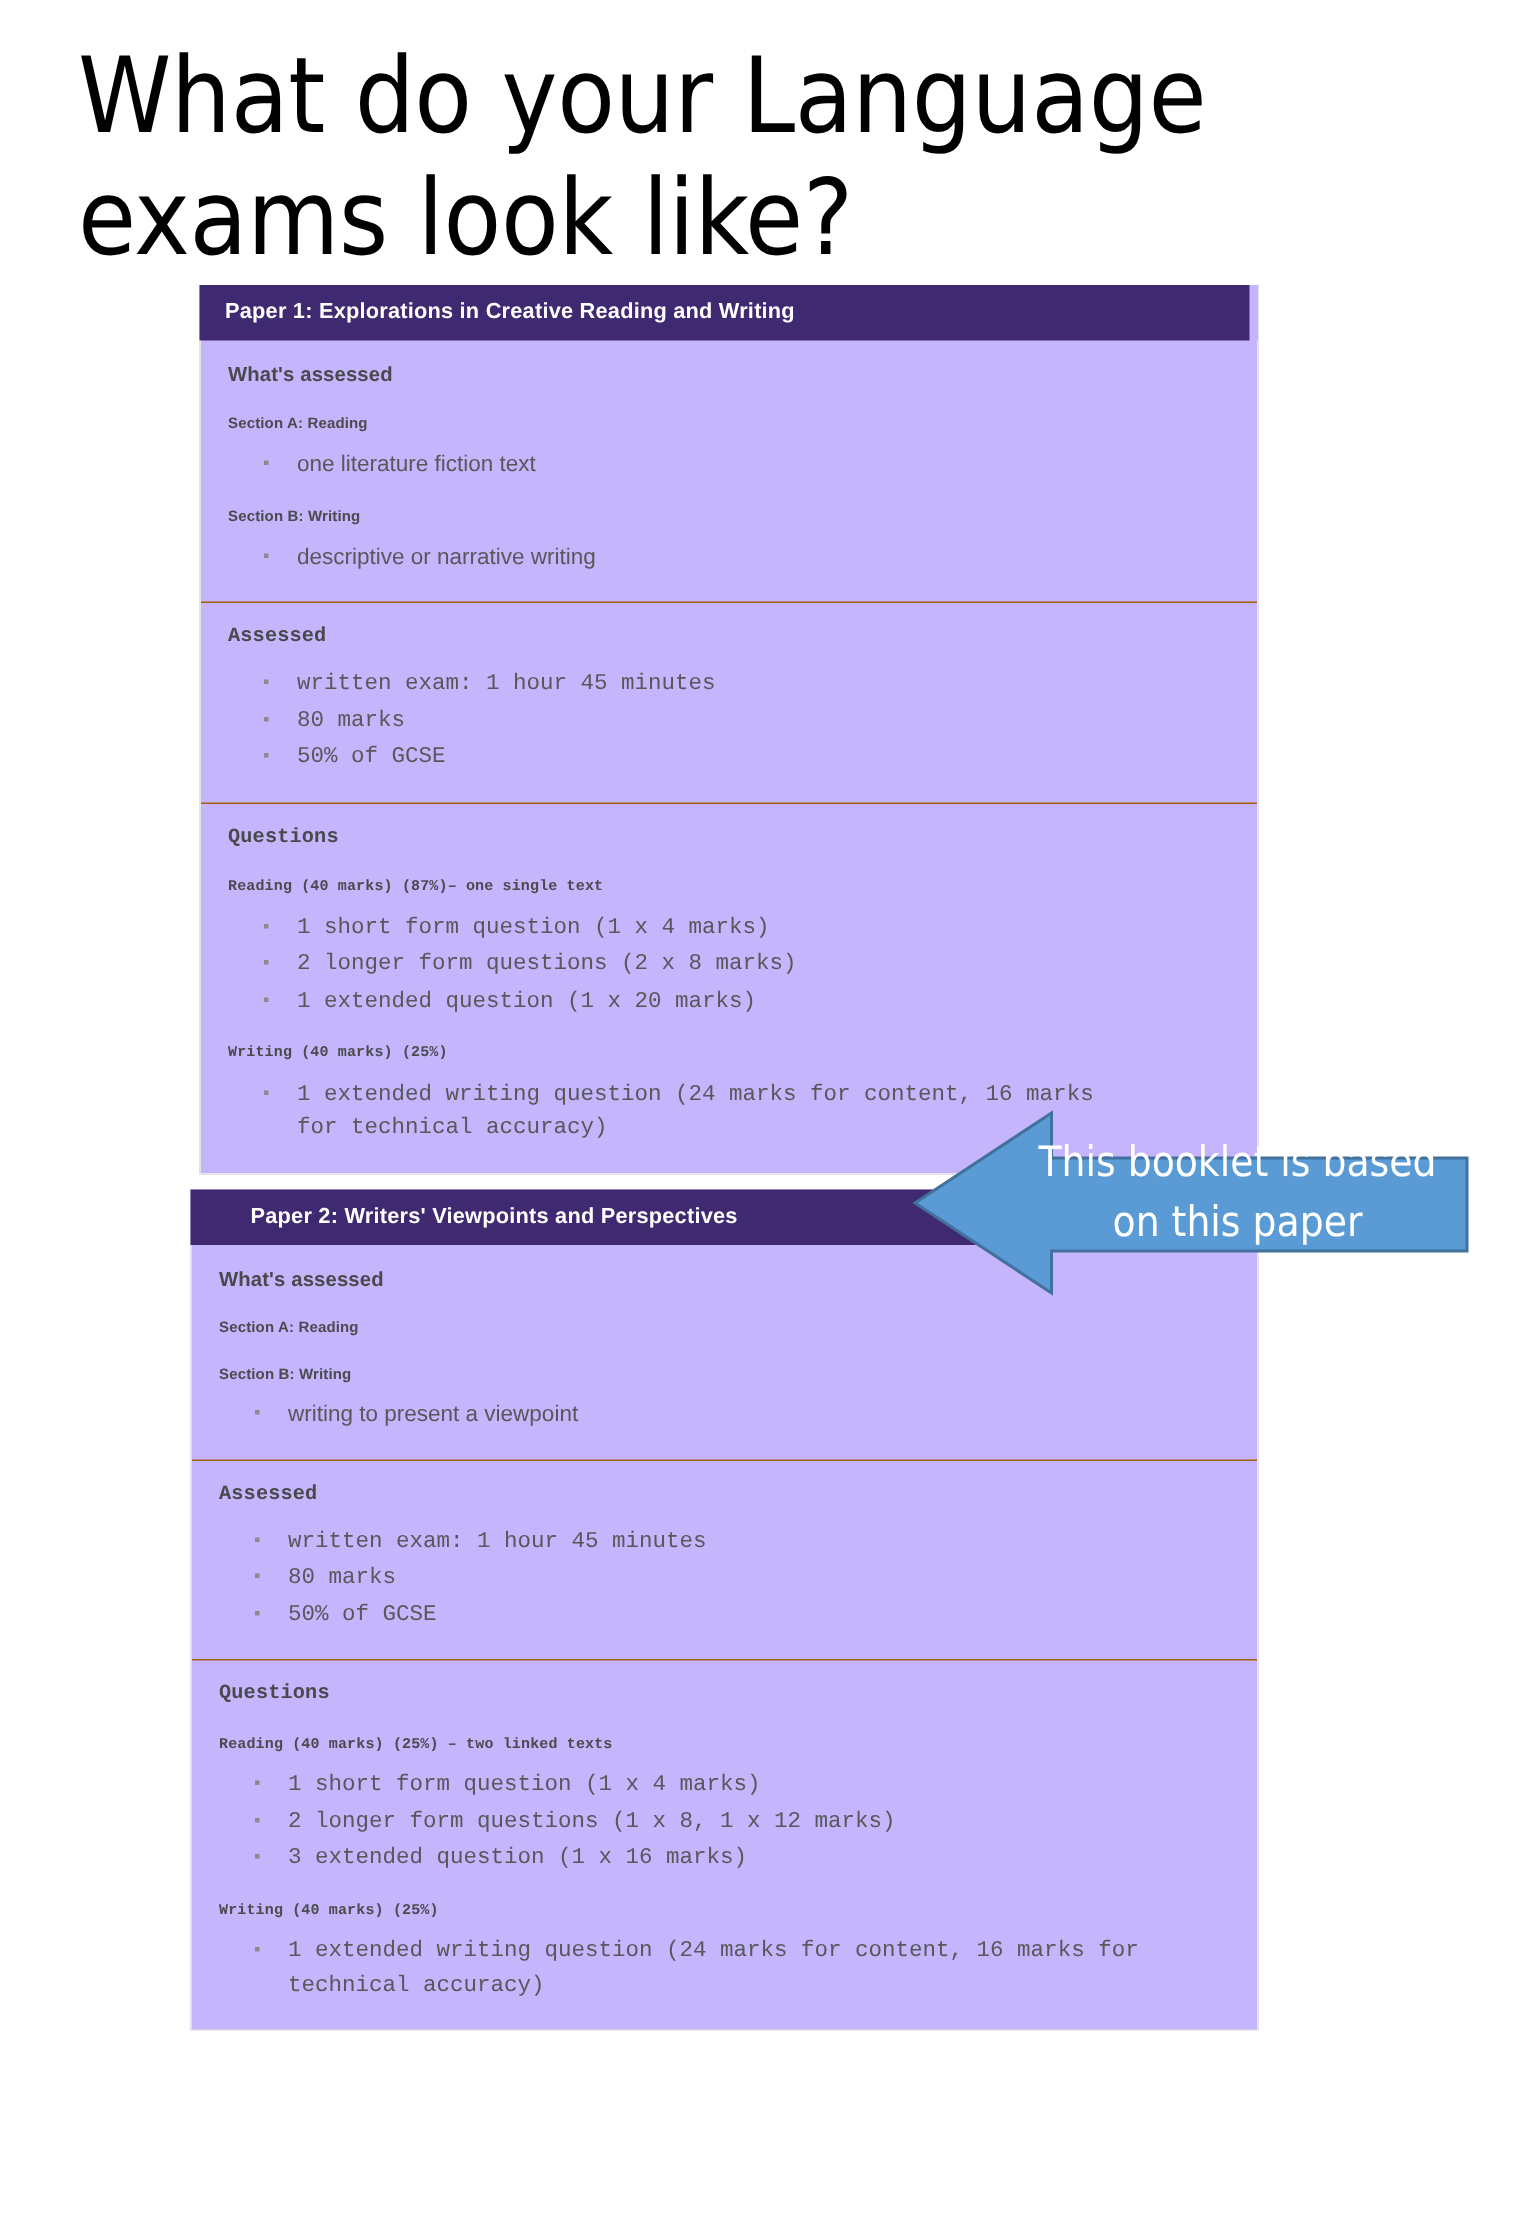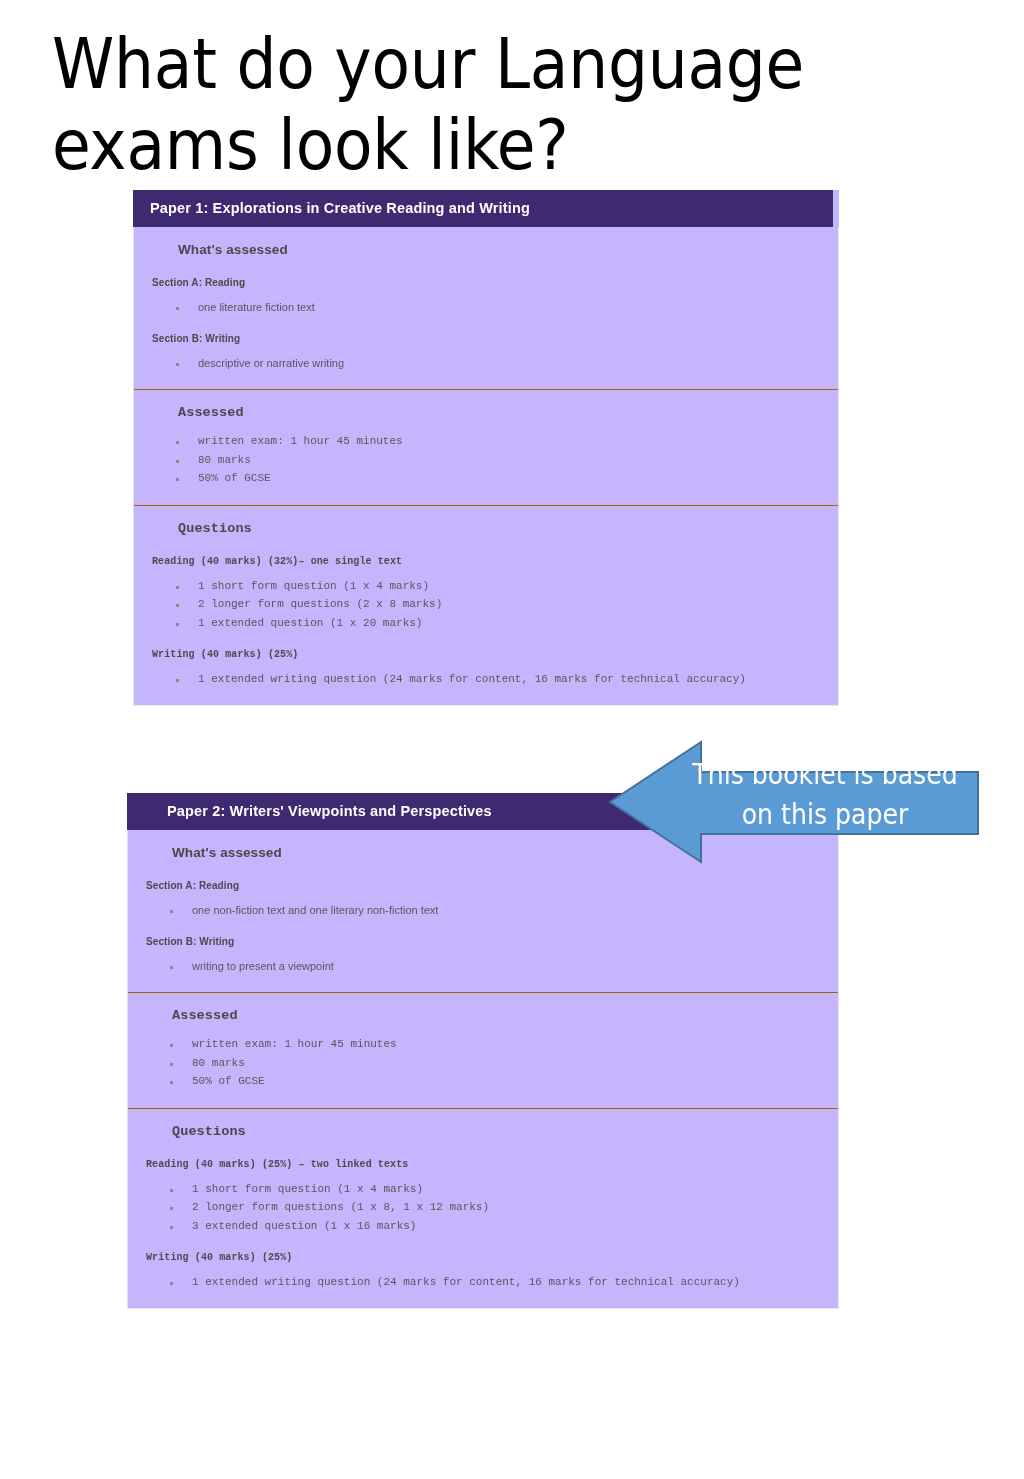--- a/index.html
+++ b/index.html
@@ -77,41 +77,41 @@
   }
 
   .sec-title {
     color: #49494c;
     font-size: 13.5px;
     font-weight: bold;
     letter-spacing: 0.1px;
     margin: 6px 0 0 0;
     line-height: 1.35;
   }
-  .sec-title.first { margin-top: 0; margin-left: 26px; }
+  .sec-title.first { margin-top: 0; }
 
   .sub-head {
     color: #4b4b4e;
     font-size: 10px;
     font-weight: bold;
     letter-spacing: 0.1px;
     margin: 17px 0 0 0;
     line-height: 1.35;
   }
 
   ul.bullets {
     list-style: none;
     margin: 9px 0 0 0;
     padding: 0 0 0 22px;
   }
   ul.bullets.tight { margin-top: 11px; }
   ul.bullets li {
     position: relative;
     color: #58585b;
-    font-size: 11px;
+    font-size: 15px;
     line-height: 1.5;
     padding-left: 24px;
     margin-bottom: 2px;
   }
   ul.bullets li::before {
     content: "";
     position: absolute;
     left: 2px;
     top: 8px;
     width: 3px;
@@ -173,21 +173,21 @@
       <div class="sec-title first">Assessed</div>
       <ul class="bullets tight">
         <li>written exam: 1 hour 45 minutes</li>
         <li>80 marks</li>
         <li>50% of GCSE</li>
       </ul>
     </div>
 
     <div class="section-block">
       <div class="sec-title first">Questions</div>
-      <div class="sub-head">Reading (40 marks) (32%)– one single text</div>
+      <div class="sub-head">Reading (40 marks) (87%)– one single text</div>
       <ul class="bullets">
         <li>1 short form question (1 x 4 marks)</li>
         <li>2 longer form questions (2 x 8 marks)</li>
         <li>1 extended question (1 x 20 marks)</li>
       </ul>
       <div class="sub-head">Writing (40 marks) (25%)</div>
       <ul class="bullets">
         <li class="wrap">1 extended writing question (24 marks for content, 16 marks for technical accuracy)</li>
       </ul>
     </div>
@@ -195,23 +195,20 @@
   </div>
 </div>
 
 <div class="paper-card" id="paper-2">
   <div class="paper-header">Paper 2: Writers' Viewpoints and Perspectives</div>
   <div class="card-body">
 
     <div class="section-block">
       <div class="sec-title first">What's assessed</div>
       <div class="sub-head">Section A: Reading</div>
-      <ul class="bullets">
-        <li>one non-fiction text and one literary non-fiction text</li>
-      </ul>
       <div class="sub-head">Section B: Writing</div>
       <ul class="bullets">
         <li>writing to present a viewpoint</li>
       </ul>
     </div>
 
     <div class="section-block">
       <div class="sec-title first">Assessed</div>
       <ul class="bullets tight">
         <li>written exam: 1 hour 45 minutes</li>

